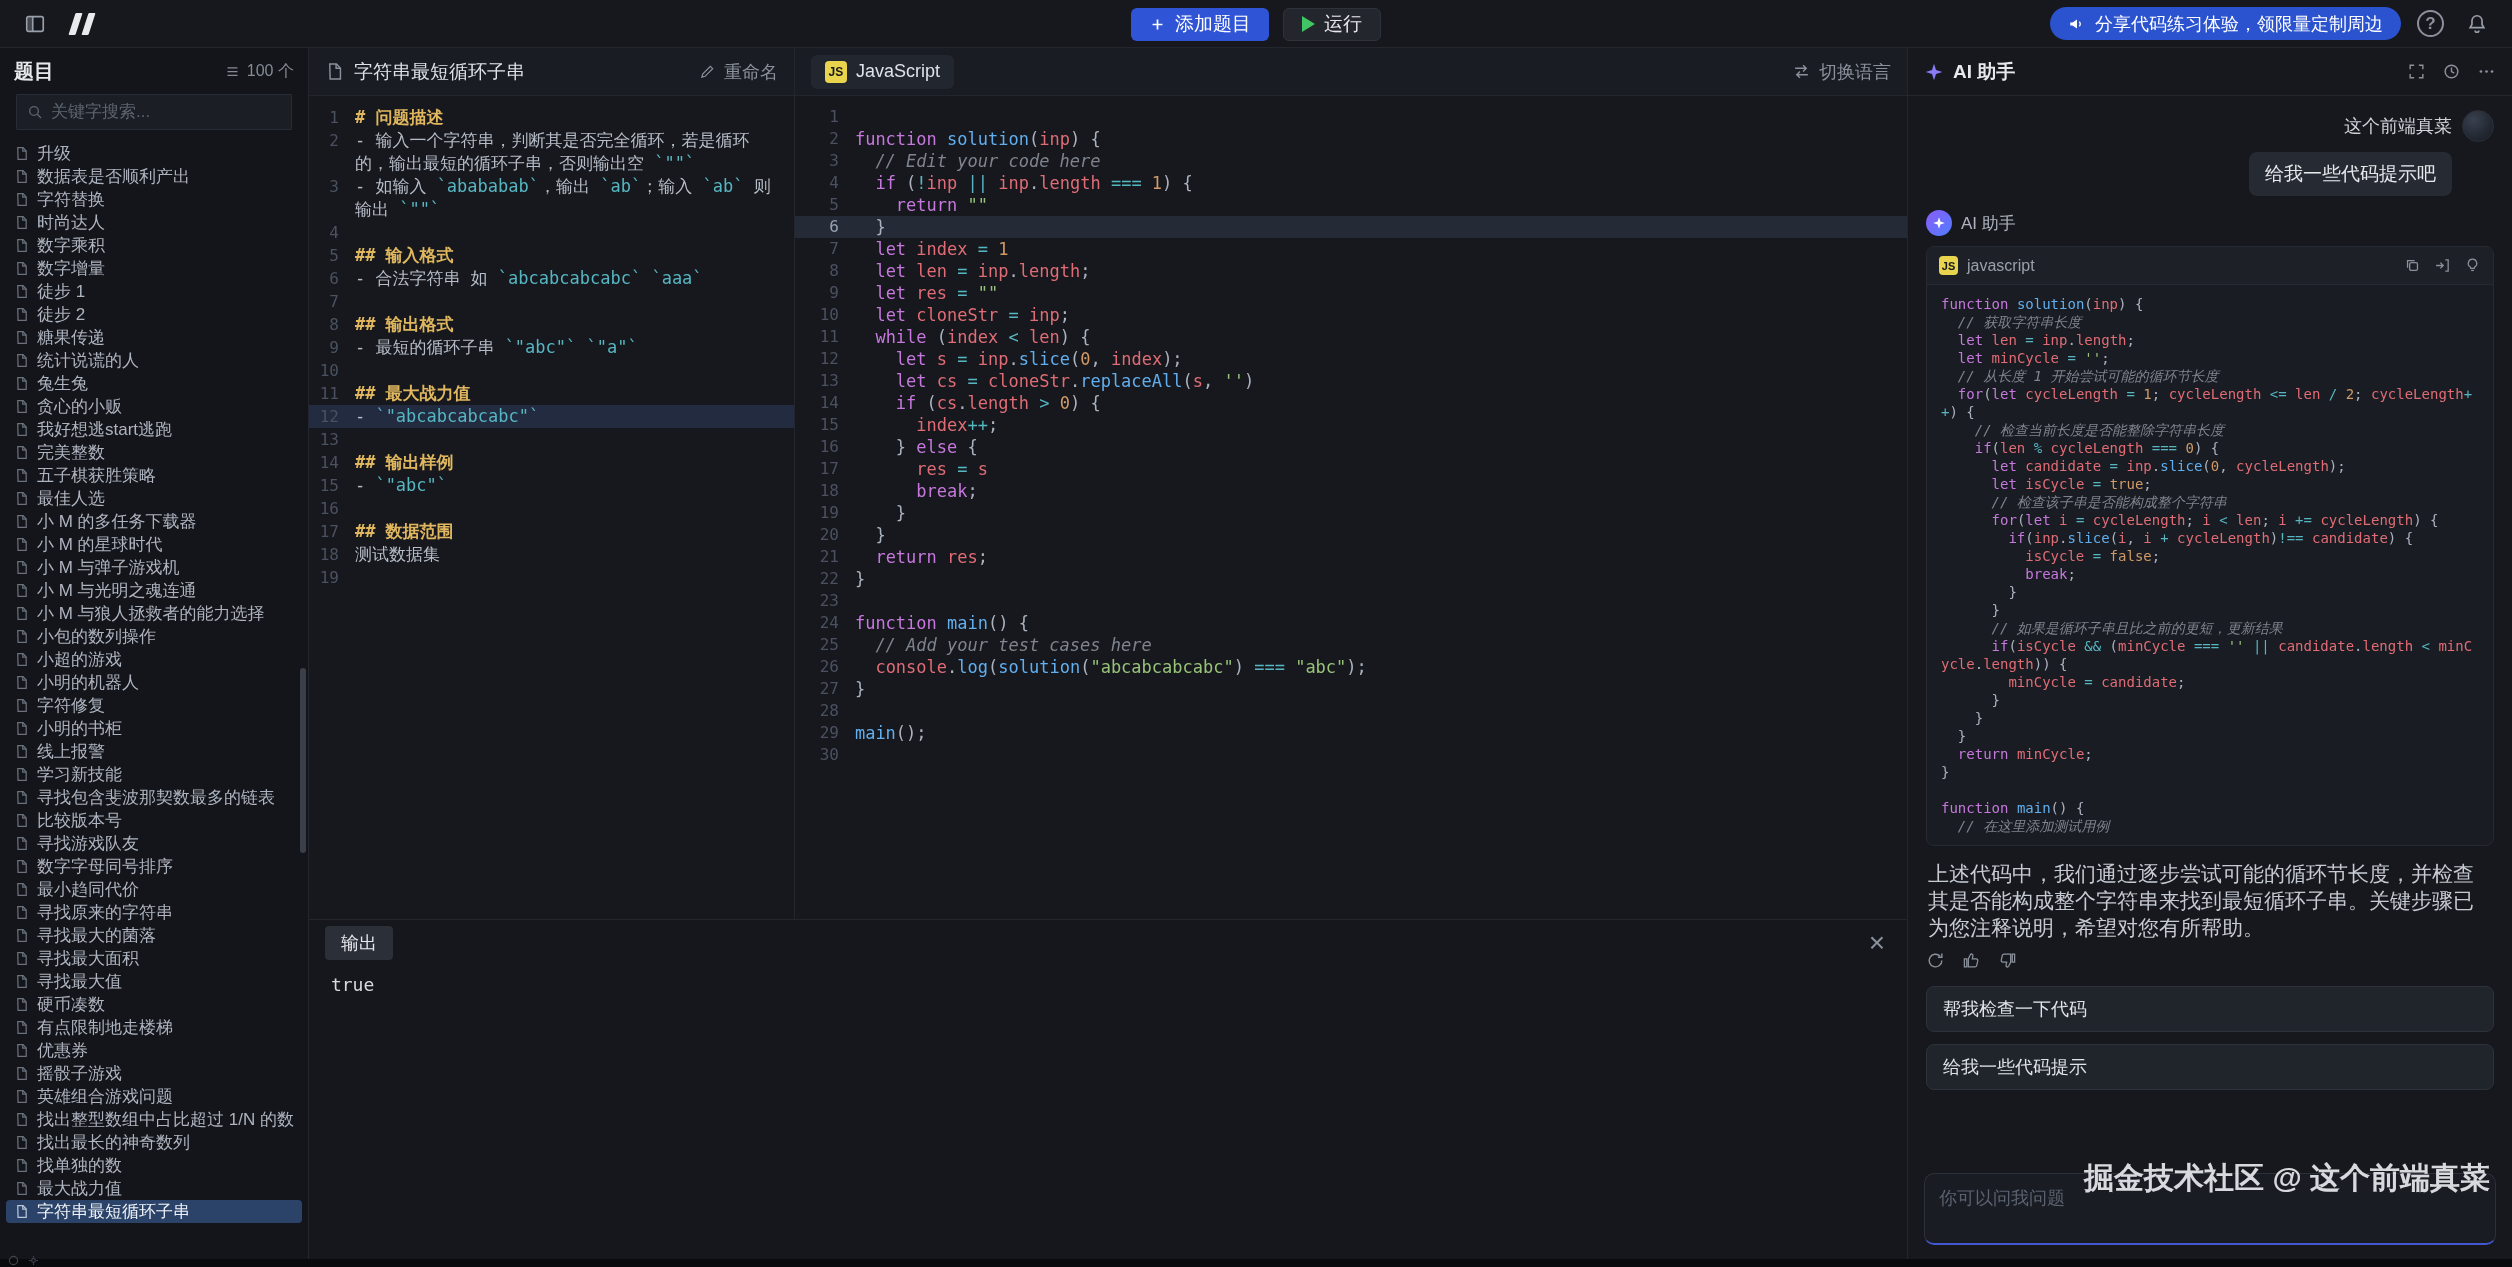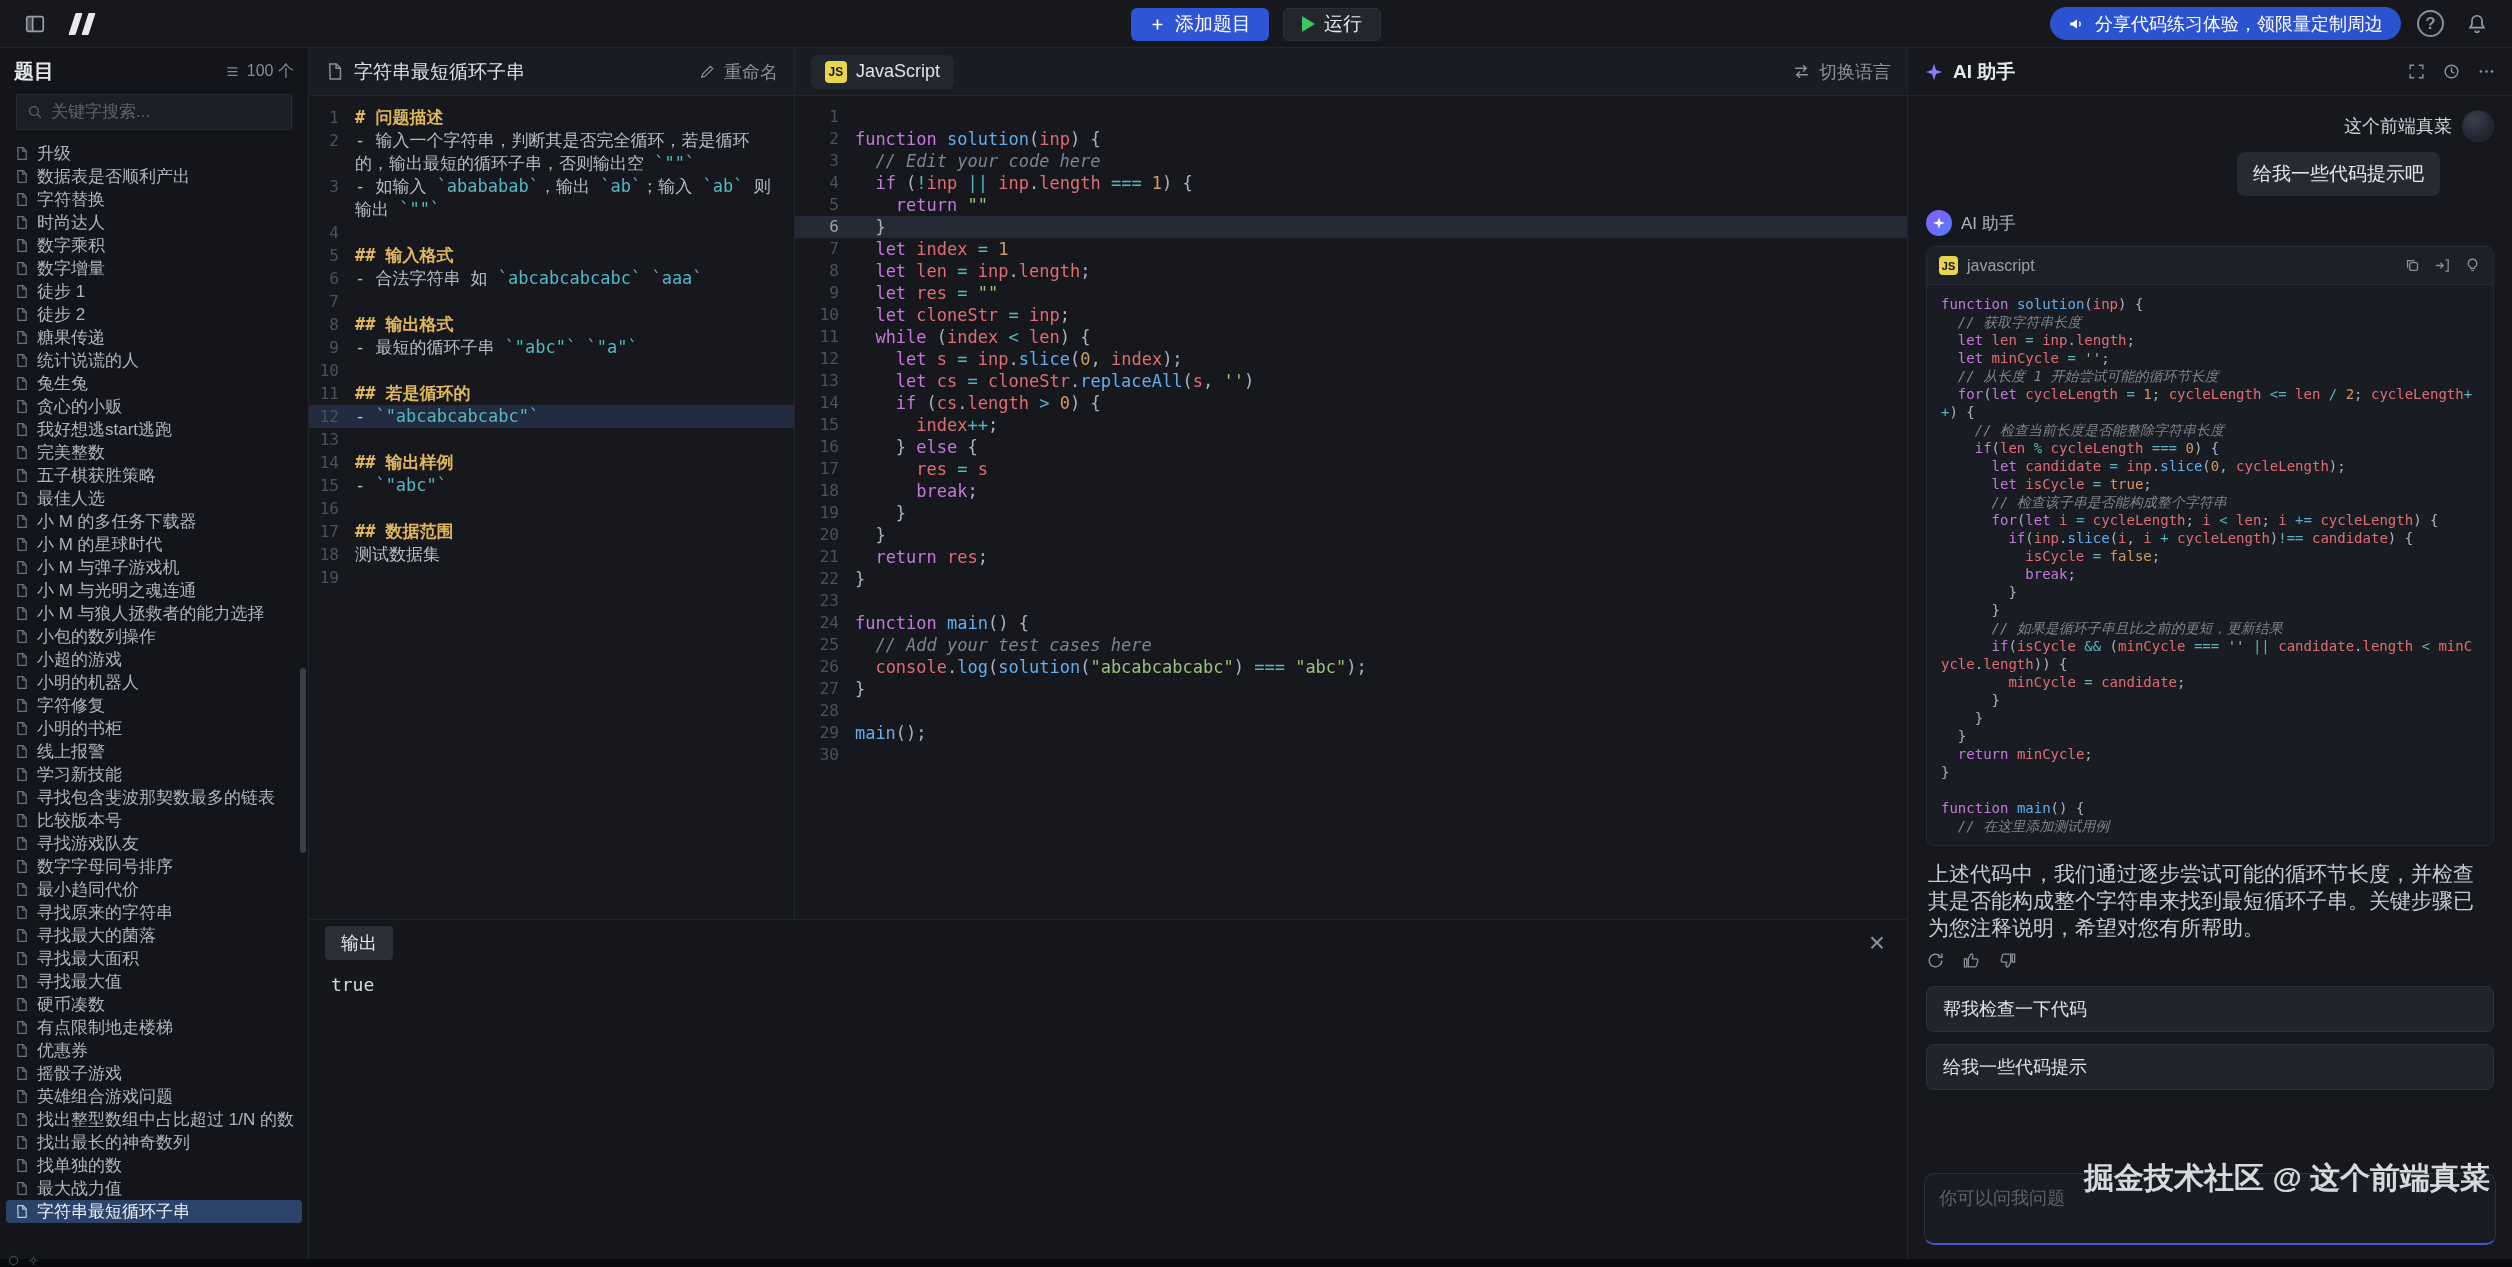--- a/index.html
+++ b/index.html
@@ -81,21 +81,21 @@
   
   .ai-panel{flex:0 0 605px;border-left:1px solid #23262d;background:#16181d;display:flex;flex-direction:column;position:relative;min-width:0}
   .ai-header{flex:0 0 48px;display:flex;align-items:center;justify-content:space-between;padding:0 16px;border-bottom:1px solid #23262d}
   .ai-title{display:flex;align-items:center;gap:9px;font-size:19px;color:#e6e8ec;font-weight:bold}
   .ai-title .spark{color:#8a7cf5}
   .ai-hicons{display:flex;gap:16px;color:#8b919c}
   .ai-hicons svg{cursor:pointer}
   .ai-chat{flex:1;overflow:hidden;padding:14px 18px 0;display:flex;flex-direction:column}
   .user-row{display:flex;align-items:center;justify-content:flex-end;gap:10px;color:#cfd3da;font-size:18px}
   .avatar{width:32px;height:32px;border-radius:50%;background:radial-gradient(circle at 35% 30%,#39414f,#14181f);border:1px solid #2a2f38;flex:0 0 32px}
-  .user-bubble{align-self:flex-end;margin:10px 54px 14px 0;background:#262a32;border-radius:8px;padding:9px 16px;color:#e6e8ec;font-size:19px;max-width:430px}
+  .user-bubble{align-self:flex-end;margin:10px 42px 14px 0;background:#262a32;border-radius:8px;padding:9px 16px;color:#e6e8ec;font-size:19px;max-width:430px}
   .ai-label{display:flex;align-items:center;gap:9px;color:#aeb4bf;font-size:17px;margin-bottom:10px}
   .ai-avatar{width:26px;height:26px;border-radius:50%;background:linear-gradient(135deg,#8a5cf6,#4f7dff);display:flex;align-items:center;justify-content:center;color:#fff;flex:0 0 26px}
   .code-card{background:#191c22;border:1px solid #262b33;border-radius:8px;overflow:hidden}
   .code-card-header{height:38px;display:flex;align-items:center;gap:9px;padding:0 12px;background:#1d2127;border-bottom:1px solid #262b33;color:#9aa0ab;font-size:16px}
   .card-icons{margin-left:auto;display:flex;gap:13px;color:#8b919c}
   .card-icons svg{cursor:pointer}
   .code-card-body{padding:10px 14px;font-family:"DejaVu Sans Mono","Liberation Mono",monospace;font-size:14px;line-height:18px}
   .ai-code-line{white-space:pre-wrap;word-break:break-all;min-height:18px}
   .ai-text{margin:14px 2px 10px;font-size:21px;line-height:27px;color:#c6cad2}
   .feedback-row{display:flex;gap:17px;color:#8b919c;margin:0 0 16px;align-items:center}
@@ -567,21 +567,21 @@
               <div class="md-row">
                 <span class="ln">9</span>
                 <span class="md-ct"><span class="md-t">- 最短的循环子串 </span><span class="md-c">`"abc"`</span><span class="md-t"> </span><span class="md-c">`"a"`</span></span>
               </div>
               <div class="md-row">
                 <span class="ln">10</span>
                 <span class="md-ct"></span>
               </div>
               <div class="md-row">
                 <span class="ln">11</span>
-                <span class="md-ct"><span class="md-h">## 若是循环的</span></span>
+                <span class="md-ct"><span class="md-h">## 最大战力值</span></span>
               </div>
               <div class="md-row cur">
                 <span class="ln">12</span>
                 <span class="md-ct"><span class="md-t">- </span><span class="md-c">`"abcabcabcabc"`</span></span>
               </div>
               <div class="md-row">
                 <span class="ln">13</span>
                 <span class="md-ct"></span>
               </div>
               <div class="md-row">

